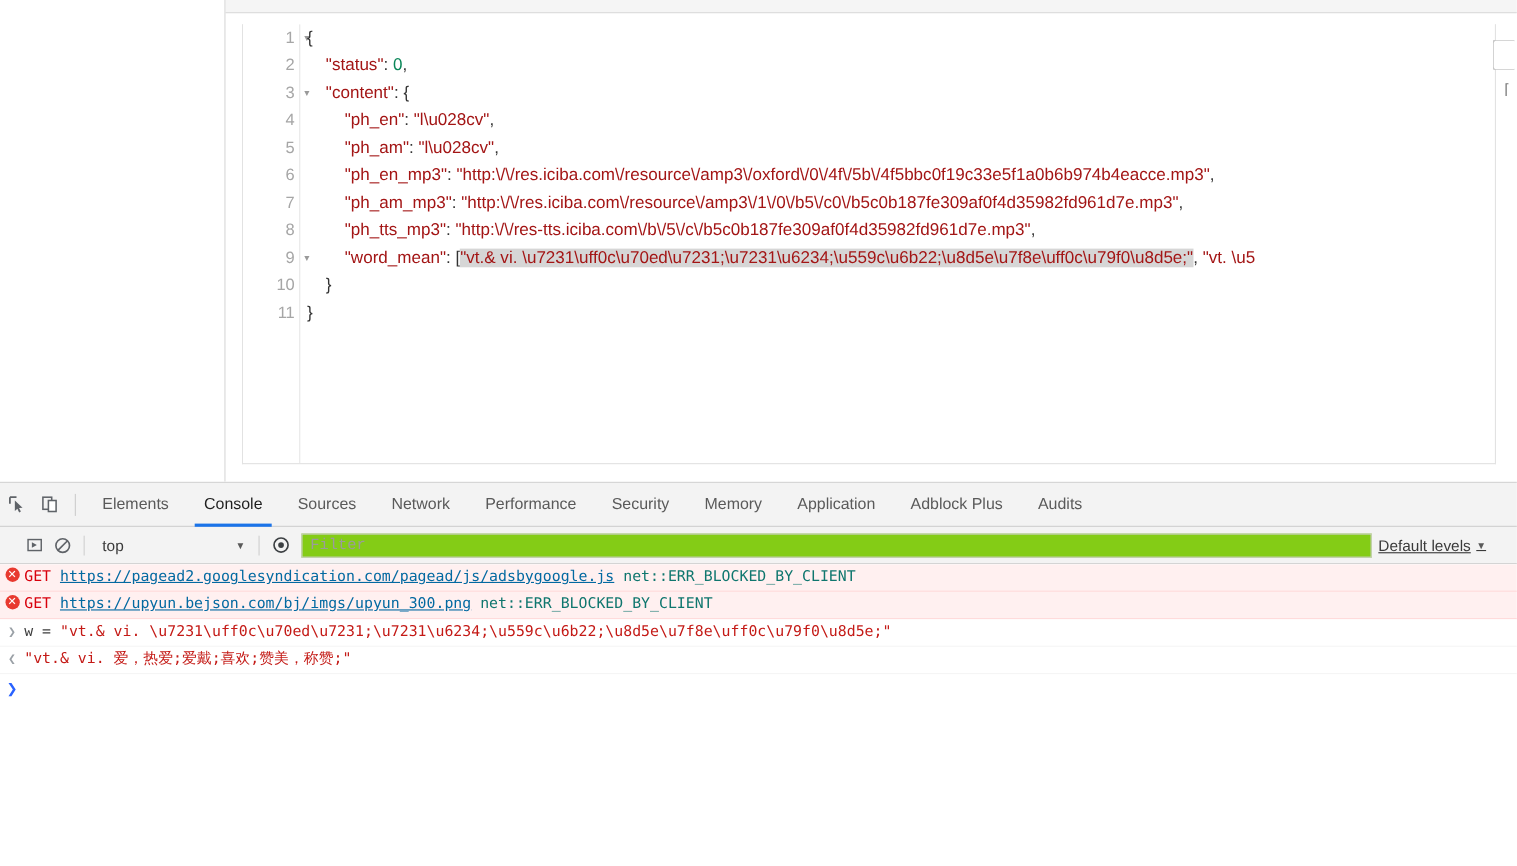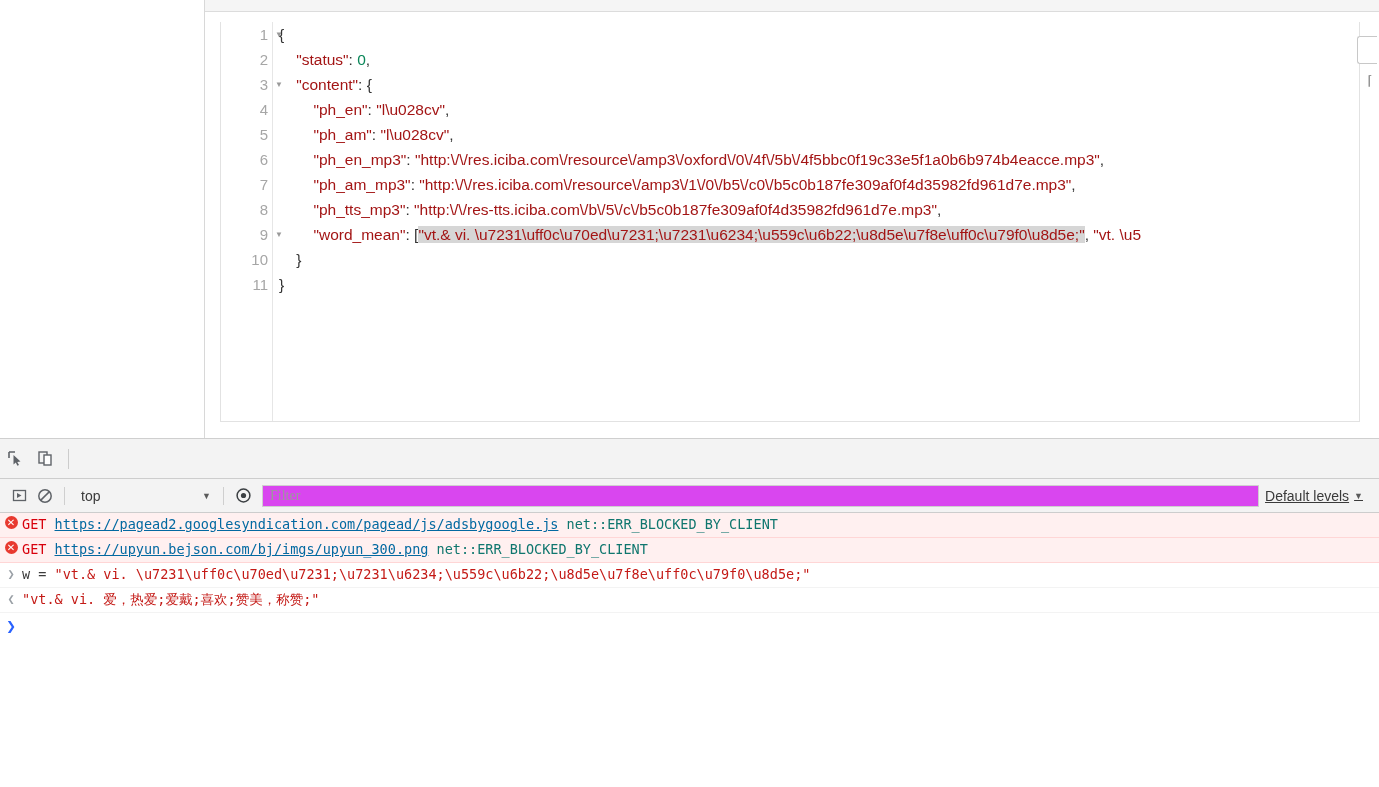--- a/index.html
+++ b/index.html
@@ -108,40 +108,40 @@
   .dt-tab.active { color: #1f1f1f; }
   .dt-tab.active::after {
     content: ""; position: absolute; left: 8px; right: 8px; bottom: 0;
     height: 3px; background: #1a73e8;
   }
 
   
   .dt-filterbar {
     position: relative; height: 34px; background: #f3f3f3;
     border-bottom: 1px solid #cdcdcd;
-    display: flex; align-items: center; padding: 0 6px;
+    display: flex; align-items: center; padding: 0 18px;
   }
   .fb-icon {
     width: 26px; height: 26px; display:flex; align-items:center; justify-content:center;
     cursor: pointer;
   }
   .ctx-select {
     display: flex; align-items: center; justify-content: space-between;
     width: 140px; height: 24px; margin-left: 6px;
     font-size: 14px; color: #3a3a3a; cursor: pointer;
     padding: 0 6px 0 4px;
   }
   .ctx-caret { font-size: 9px; color: #5a5a5a; }
   .vsep { width: 1px; height: 18px; background: #cfcfcf; margin: 0 6px; }
   .filter-input {
     flex: 1; height: 22px; margin: 0 6px;
-    background: #d946ef; border: 1px solid #cfcfcf;
+    background: #84cc16; border: 1px solid #cfcfcf;
     font-size: 14px; color: #3c3c3c; padding: 0 7px;
     line-height: 20px;
-    font-family: Liberation Serif, serif;
+    font-family: Liberation Mono, monospace;
   }
   .filter-input::placeholder { color: #9b9b9b; }
   .levels {
     display:flex; align-items:center; gap:5px;
     font-size: 14px; color: #3a3a3a; padding-right: 10px; cursor: pointer;
     white-space: nowrap;
     text-decoration: underline;
   }
 
   
@@ -228,20 +228,32 @@
           <path d="M6.5 5 L13.5 11.5 L10.3 11.9 L12 15 L10.4 15.8 L8.8 12.6 L6.5 14.5 Z" fill="#5f6368"></path>
         </svg>
       </div>
       <div class="dt-icon-btn">
         <svg width="17" height="17" viewBox="0 0 17 17">
           <rect x="2" y="2" width="8" height="11" fill="none" stroke="#5f6368" stroke-width="1.4"></rect>
           <rect x="7" y="5" width="7" height="10" fill="#fff" stroke="#5f6368" stroke-width="1.4"></rect>
         </svg>
       </div>
       <div class="dt-sep"></div>
+      <div class="dt-tabs" id="dt-tabs">
+          <div class="dt-tab">Elements</div>
+          <div class="dt-tab active">Console</div>
+          <div class="dt-tab">Sources</div>
+          <div class="dt-tab">Network</div>
+          <div class="dt-tab">Performance</div>
+          <div class="dt-tab">Security</div>
+          <div class="dt-tab">Memory</div>
+          <div class="dt-tab">Application</div>
+          <div class="dt-tab">Adblock Plus</div>
+          <div class="dt-tab">Audits</div>
+        </div>
     </div>
 
     <div class="dt-filterbar">
       <div class="fb-icon">
         <svg width="15" height="15" viewBox="0 0 15 15">
           <rect x="1.5" y="2.5" width="12" height="10" fill="none" stroke="#5f6368" stroke-width="1.3"></rect>
           <path d="M5 5 L9.5 7.5 L5 10 Z" fill="#5f6368"></path>
         </svg>
       </div>
       <div class="fb-icon">

